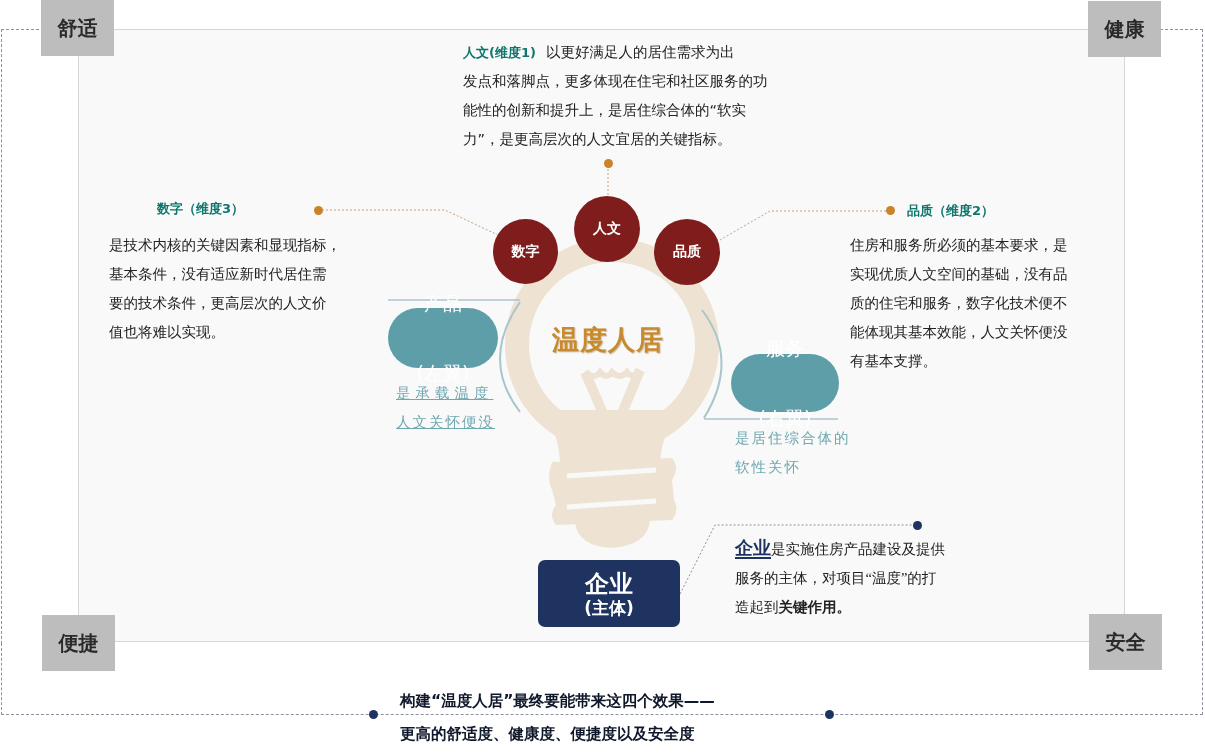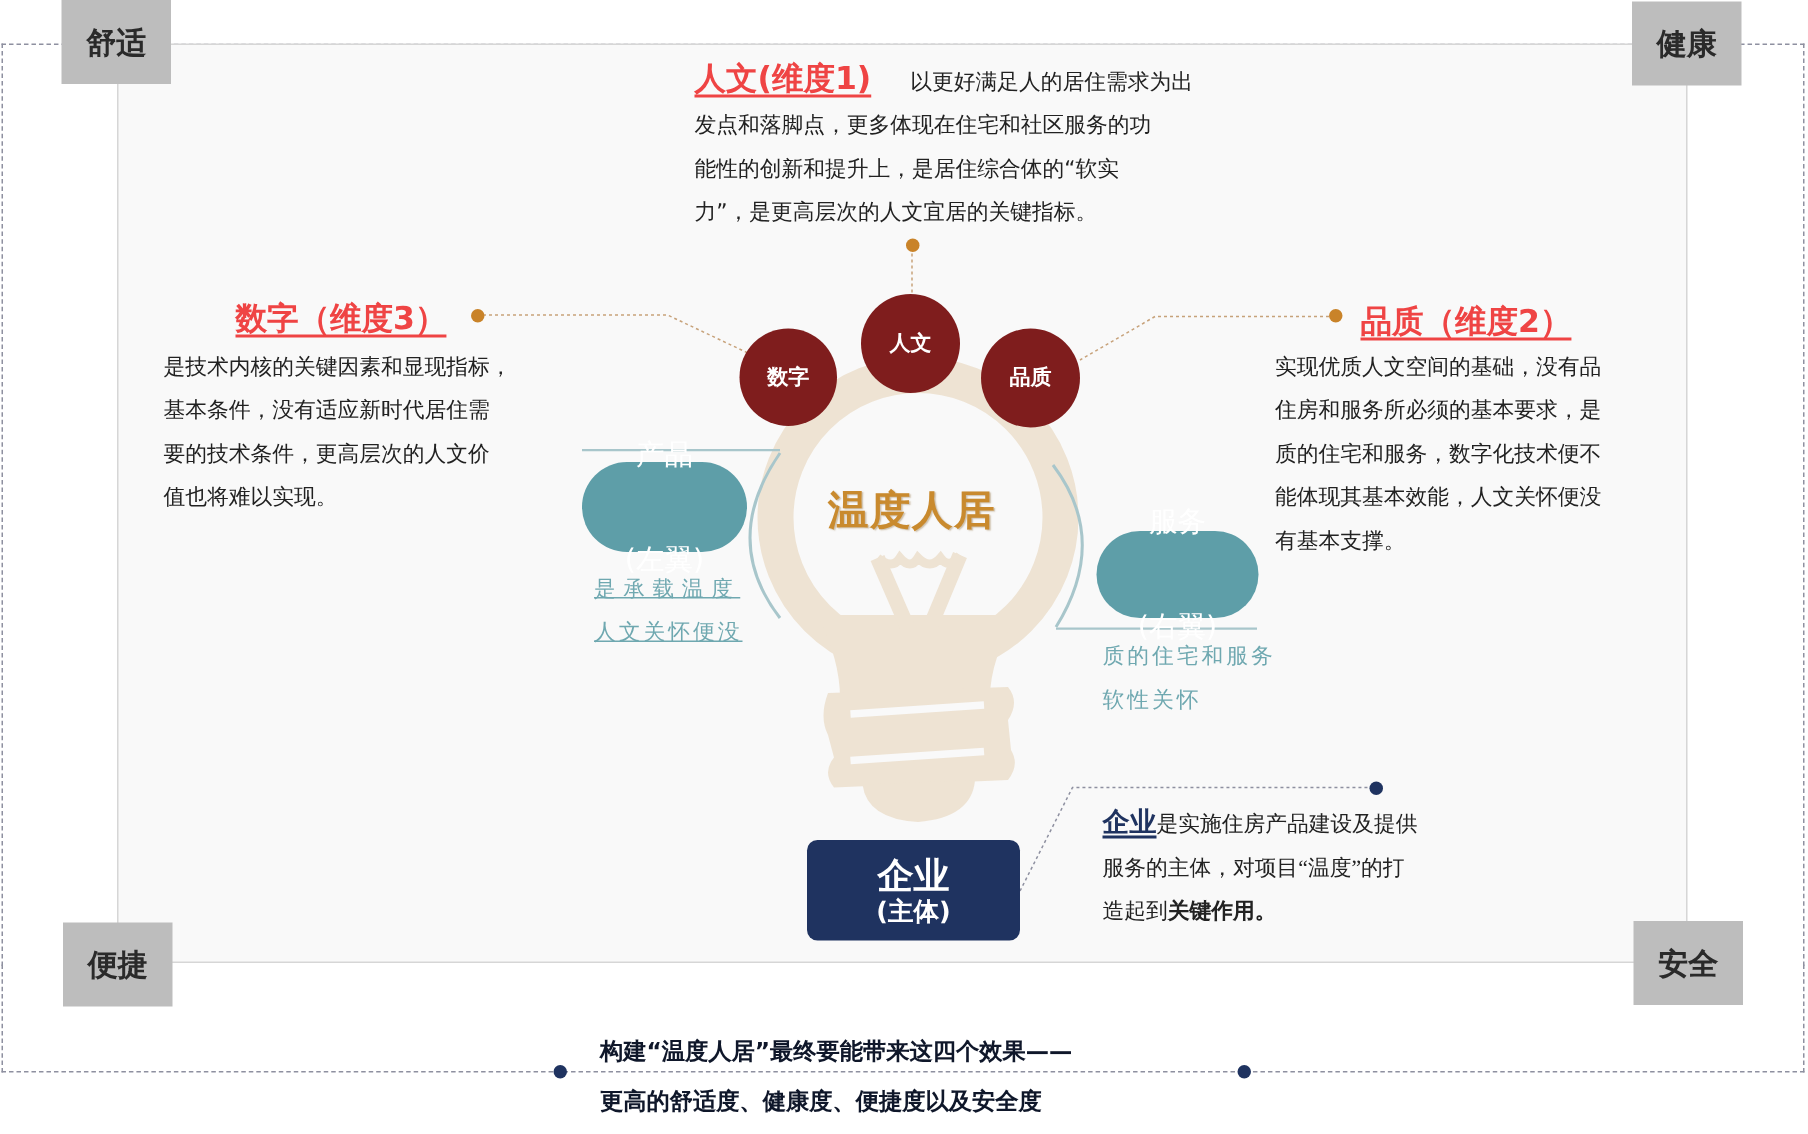--- a/index.html
+++ b/index.html
@@ -4,21 +4,21 @@
 <style>
   * { box-sizing: border-box; margin: 0; padding: 0; }
   html, body { width: 1205px; height: 756px; background: #ffffff; overflow: hidden; }
   body { position: relative; font-family: "DejaVu Sans", "Liberation Sans", sans-serif; color: #222; }
 
   .outer-dotted { position: absolute; border: 1px dashed #8e90a0; }
   .panel { position: absolute; left: 78px; top: 29px; width: 1047px; height: 613px; background: #f9f9f9; border: 1px solid #d6d6d6; }
 
   .corner { position: absolute; width: 73px; height: 56px; background: #bdbdbd; display: flex; align-items: center; justify-content: center; font-size: 20px; font-weight: bold; color: #2a2a2a; }
 
-  .title-orange { color: #ef4444; font-weight: bold; font-size: 21px; text-decoration: underline; text-underline-offset: 4px; text-decoration-thickness: 2px; }
+  .title-orange { color: #0f766e; font-weight: bold; font-size: 13px; text-underline-offset: 4px; text-decoration-thickness: 2px; }
   .title-orange-wrap { position: absolute; }
 
   .body-text { position: absolute; font-size: 14.5px; line-height: 29px; color: #222; }
 
   .orange-circle { position: absolute; border-radius: 50%; background: #7f1d1d; color: #fff; font-weight: bold; font-size: 14px; display: flex; align-items: center; justify-content: center; }
 
   .teal-pill { position: absolute; background: #5e9ea8; color: #fff; font-weight: normal; border-radius: 40px; display: flex; flex-direction: column; align-items: center; justify-content: center; font-size: 19px; line-height: 22px; gap: 48px; }
 
   .teal-text { position: absolute; color: #6fa8b0; font-size: 14.5px; line-height: 29px; letter-spacing: 2px; }
 
@@ -77,42 +77,42 @@
 <div class="dot" style="left:913px; top:521px; background:#1f3360;"></div>
 <div class="dot" style="left:369px; top:710px; background:#1f3360;"></div>
 <div class="dot" style="left:825px; top:710px; background:#1f3360;"></div>
 
 <div class="corner" style="left:41px; top:0px;">舒适</div>
 <div class="corner" style="left:1088px; top:1px;">健康</div>
 <div class="corner" style="left:42px; top:615px;">便捷</div>
 <div class="corner" style="left:1089px; top:614px;">安全</div>
 
 <div class="body-text" style="left:463px; top:38px; width:380px;">
-  <span class="title-orange">人文(维度1)</span><span style="margin-left:26px;">以更好满足人的居住需求为出</span><br>
+  <span class="title-orange">人文(维度1)</span><span style="margin-left:10px;">以更好满足人的居住需求为出</span><br>
   <span>发点和落脚点，更多体现在住宅和社区服务的功</span><br>
   <span>能性的创新和提升上，是居住综合体的“软实</span><br>
   <span>力”，是更高层次的人文宜居的关键指标。</span>
 </div>
 
 <div class="title-orange-wrap" style="left:157px; top:198px;">
   <span class="title-orange">数字（维度3）</span>
 </div>
 <div class="body-text" style="left:109px; top:231px; width:280px;">
   <div>是技术内核的关键因素和显现指标，</div>
   <div>基本条件，没有适应新时代居住需</div>
   <div>要的技术条件，更高层次的人文价</div>
   <div>值也将难以实现。</div>
 </div>
 
 <div class="title-orange-wrap" style="left:907px; top:200px;">
   <span class="title-orange">品质（维度2）</span>
 </div>
 <div class="body-text" style="left:850px; top:231px; width:260px;">
+  <div>住房和服务所必须的基本要求，是</div>
   <div>实现优质人文空间的基础，没有品</div>
-  <div>住房和服务所必须的基本要求，是</div>
   <div>质的住宅和服务，数字化技术便不</div>
   <div>能体现其基本效能，人文关怀便没</div>
   <div>有基本支撑。</div>
 </div>
 
 <div class="orange-circle" style="left:574px; top:196px; width:66px; height:66px;">人文</div>
 <div class="orange-circle" style="left:493px; top:219px; width:65px; height:65px;">数字</div>
 <div class="orange-circle" style="left:654px; top:219px; width:66px; height:66px;">品质</div>
 
 <div class="center-title">温度人居</div>
@@ -124,21 +124,21 @@
 <div class="teal-text" style="left:396px; top:379px;text-decoration:underline;">
   <div style="letter-spacing:5px;">是承载温度</div>
   <div>人文关怀便没</div>
 </div>
 
 <div class="teal-pill" style="left:731px; top:354px; width:108px; height:58px;">
   <span>服务</span>
   <span>(右翼)</span>
 </div>
 <div class="teal-text" style="left:735px; top:424px;">
-  <div>质的住宅和服务</div>
+  <div>是居住综合体的</div>
   <div>软性关怀</div>
 </div>
 
 <div class="navy-box">
   <span style="font-size:24px; line-height:28px;">企业</span>
   <span style="font-size:17px; line-height:20px;">(主体)</span>
 </div>
 
 <div class="body-text" style="left:735px; top:534px; width:270px; line-height:29px;font-family:Liberation Serif, serif;">
   <div>

